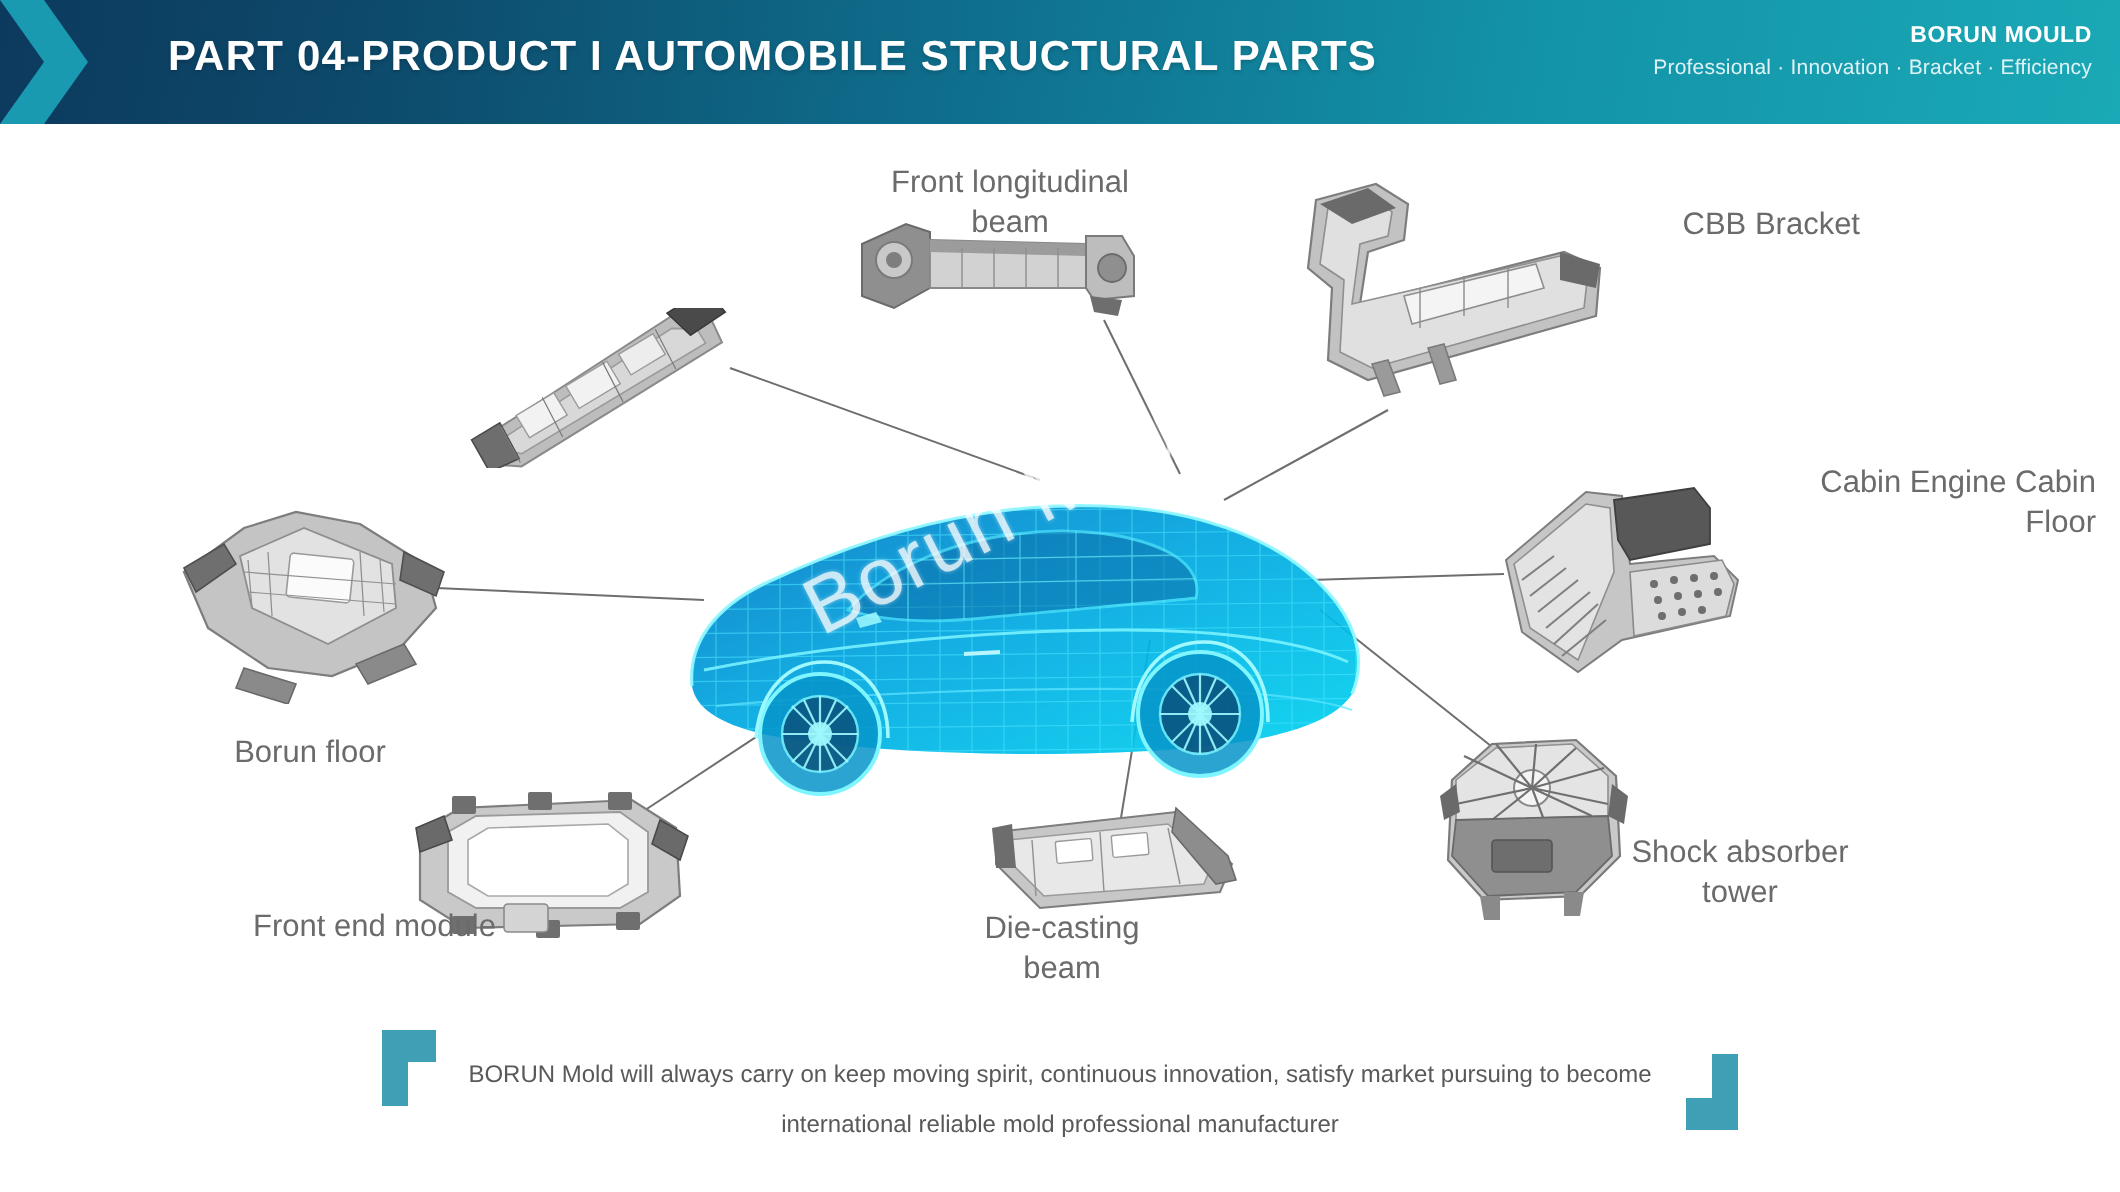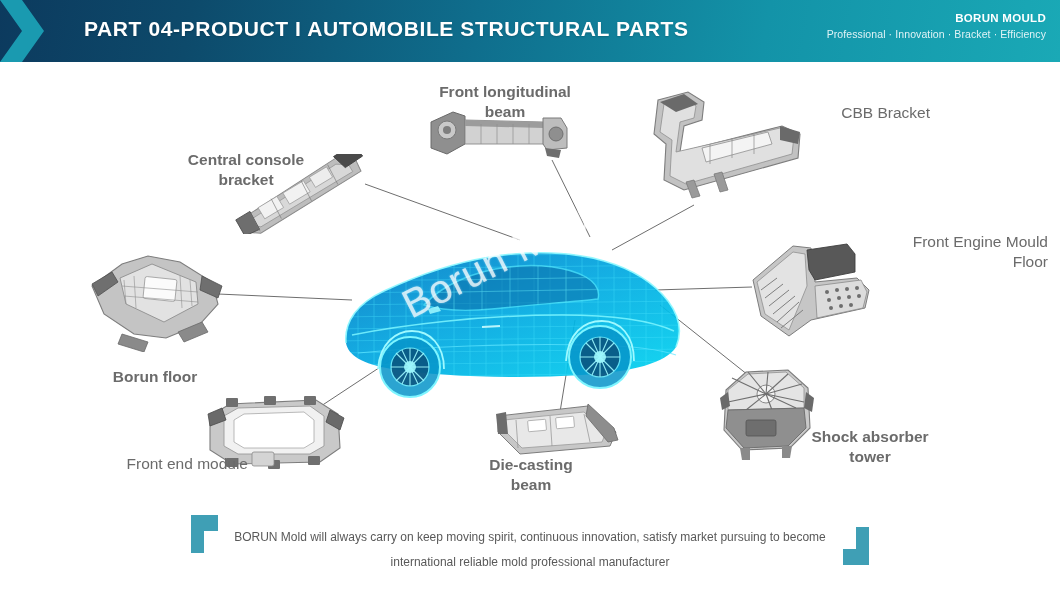--- a/index.html
+++ b/index.html
@@ -52,21 +52,21 @@
 
   
   .lbl{
     position:absolute;
     color:#6b6b6b;
     font-size:15.5px;
     line-height:20px;
     white-space:pre-line;
     font-family:"Liberation Sans", sans-serif;
   }
-  .lbl.c{text-align:center;font-weight:bold;}
+  .lbl.c{text-align:center;}
   .lbl.l{text-align:right;}
 
   
   .part{position:absolute;}
   .part svg{display:block;}
 
   
   .car{position:absolute;left:332px;top:155px;width:360px;height:190px;}
   .watermark{
     position:absolute;left:395px;top:225px;
@@ -270,22 +270,20 @@
           <path d="M6,46 L22,42 L26,62 L10,64 Z" fill="#6e6e6e" stroke="#4a4a4a" stroke-width=".8"></path>
           <g stroke="#7a7a7a" stroke-width=".6">
             <line x1="22" y1="44" x2="26" y2="64"></line>
               <line x1="46" y1="36" x2="50" y2="58"></line>
             <line x1="80" y1="28" x2="84" y2="50"></line>
               <line x1="110" y1="20" x2="114" y2="42"></line>
           </g>
         </g>
       </svg>
     </div>
-    <div class="lbl c" style="left:172px;top:88px;width:148px;">Central console
-bracket</div>
 
     <div class="part" style="left:425px;top:42px;">
       <svg width="150" height="60" viewBox="0 0 150 60">
         <path d="M6,18 L28,8 L40,12 L40,40 L22,50 L6,44 Z" fill="#8f8f8f" stroke="#6a6a6a" stroke-width="1"></path>
         <circle cx="22" cy="26" r="9" fill="#c9c9c9" stroke="#7a7a7a" stroke-width="1"></circle>
         <circle cx="22" cy="26" r="4" fill="#7e7e7e"></circle>
         <path d="M40,16 L118,18 L120,40 L40,40 Z" fill="#d2d2d2" stroke="#8a8a8a" stroke-width=".9"></path>
         <path d="M40,16 L118,18 L118,24 L40,22 Z" fill="#9c9c9c"></path>
         <g stroke="#8f8f8f" stroke-width=".7">
           <line x1="56" y1="20" x2="56" y2="40"></line>
@@ -341,21 +339,21 @@
           <circle cx="84" cy="66" r="2"></circle>
             <circle cx="94" cy="64" r="2"></circle>
             <circle cx="104" cy="63" r="2"></circle>
             <circle cx="114" cy="62" r="2"></circle>
           <circle cx="86" cy="74" r="2"></circle>
             <circle cx="96" cy="72" r="2"></circle>
             <circle cx="106" cy="71" r="2"></circle>
         </g>
       </svg>
     </div>
-    <div class="lbl l" style="left:848px;top:170px;width:200px;">Front Engine Mould
+    <div class="lbl l" style="left:848px;top:170px;width:200px;">Cabin Engine Cabin
 Floor</div>
 
     <div class="part" style="left:82px;top:180px;">
       <svg width="150" height="110" viewBox="0 0 150 110">
         <path d="M10,44 L40,22 L66,14 L98,20 L130,40 L136,62 L118,82 L84,96 L52,92 L22,72 Z" fill="#c4c4c4" stroke="#7d7d7d" stroke-width="1.1"></path>
         <path d="M38,36 L70,22 L114,40 L116,62 L82,80 L44,62 Z" fill="#e2e2e2" stroke="#8e8e8e" stroke-width=".9"></path>
         <rect x="62" y="36" width="32" height="22" rx="2" fill="#fbfbfb" stroke="#9a9a9a" stroke-width=".8" transform="rotate(6 78 47)"></rect>
         <g stroke="#8f8f8f" stroke-width=".6">
           <line x1="42" y1="38" x2="44" y2="62"></line>
             <line x1="52" y1="34" x2="54" y2="66"></line>
@@ -428,21 +426,21 @@
             <line x1="54" y1="32" x2="16" y2="40"></line>
         </g>
         <path d="M16,48 L92,46 L94,66 L76,84 L32,86 L14,66 Z" fill="#8f8f8f" stroke="#6a6a6a" stroke-width=".9"></path>
         <rect x="34" y="58" width="30" height="16" rx="2" fill="#6e6e6e" stroke="#545454" stroke-width=".8"></rect>
         <path d="M28,86 L38,86 L38,98 L30,98 Z" fill="#8a8a8a"></path>
         <path d="M70,84 L80,84 L78,96 L70,96 Z" fill="#8a8a8a"></path>
         <path d="M8,36 L16,30 L18,44 L10,48 Z" fill="#6a6a6a"></path>
         <path d="M94,30 L102,36 L100,50 L92,46 Z" fill="#6a6a6a"></path>
       </svg>
     </div>
-    <div class="lbl c" style="left:790px;top:355px;width:160px;margin-top:10px;">Shock absorber
+    <div class="lbl c" style="left:790px;top:355px;width:160px;">Shock absorber
 tower</div>
 
   </div>
 
   <div class="qmark qmark-open-v"></div>
   <div class="qmark qmark-open-h"></div>
   <div class="qmark qmark-close-v"></div>
   <div class="qmark qmark-close-h"></div>
 
   <div class="quote">

